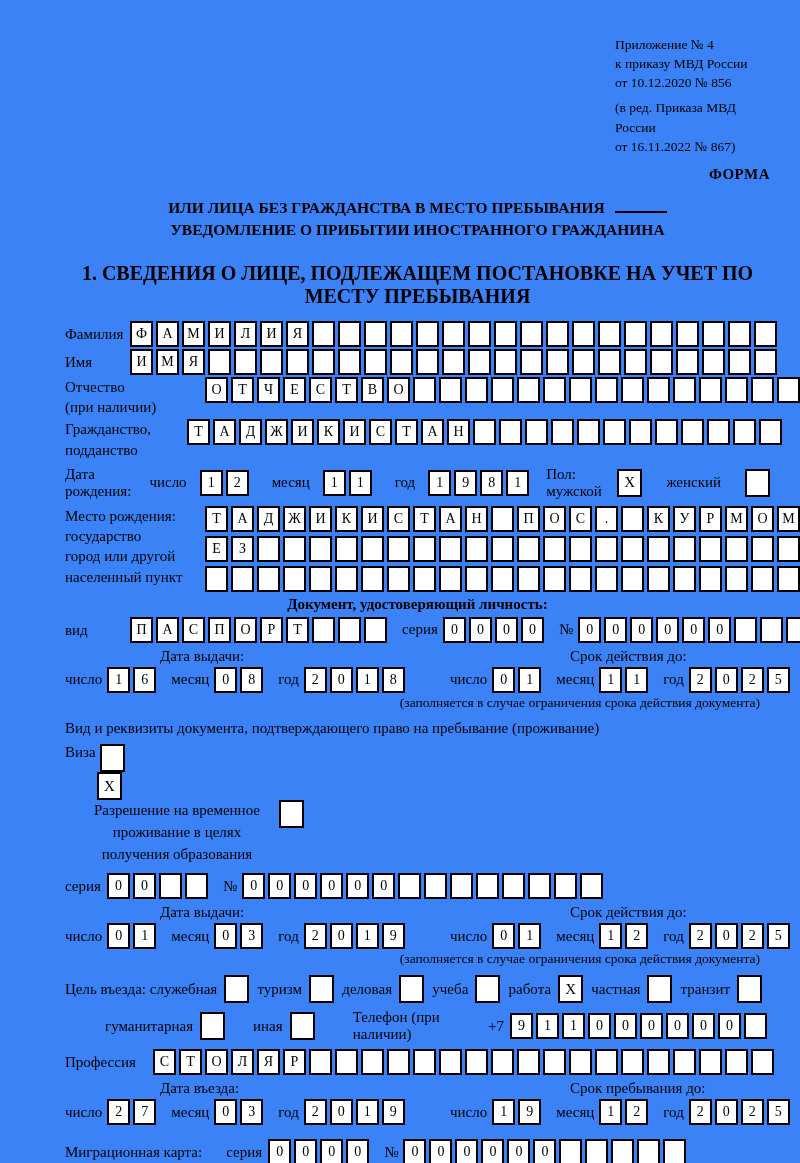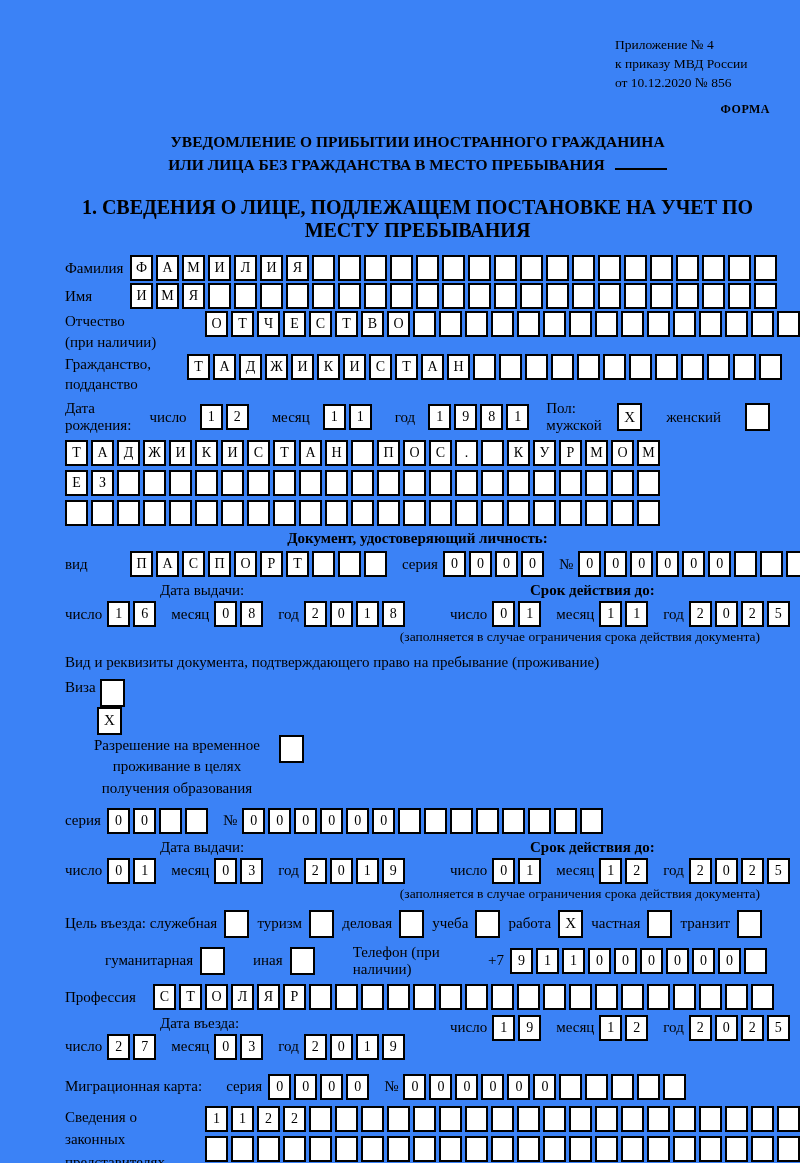--- a/index.html
+++ b/index.html
@@ -8,21 +8,21 @@
     width:800px;height:1163px;
     box-sizing:border-box;
     background:#3b82f6;color:#000;
     font-family:"Liberation Serif","DejaVu Serif",serif;
     font-size:15px;
     padding:35px 30px 10px 65px;
     overflow:hidden;
   }
   .appendix{margin-left:550px;font-size:13.5px;line-height:1.42;}
   .appendix .rev{margin-top:6px;}
-  .forma{font-weight:bold;text-align:right;margin-top:10px;font-size:12px;letter-spacing:.5px;}
+  .forma{font-weight:bold;text-align:right;margin-top:10px;font-size:15px;letter-spacing:.5px;}
   .title{margin-top:14px;text-align:center;font-weight:bold;font-size:15.5px;line-height:1.45;}
   .blank{display:inline-block;width:52px;border-bottom:2px solid #000;margin-left:10px;height:14px;}
   .sec-heading{margin-top:20px;text-align:center;font-weight:bold;font-size:20px;}
   .rows{margin-top:13px;}
   .frow{display:flex;align-items:flex-start;margin-bottom:2px;}
   .frow.vcenter{align-items:center;}
   .lblcol{line-height:1.35;flex-shrink:0;}
   .w65{width:65px;}
   .w122{width:122px;}
   .w140{width:140px;}
@@ -37,21 +37,21 @@
     display:inline-flex;align-items:center;justify-content:center;
     width:21px;height:24px;border:2px solid #000;flex-shrink:0;
     font-size:15px;background:#fff;
   }
   .gap6{margin-left:6px;} .gap10{margin-left:10px;} .gap16{margin-left:16px;}
   .doc-heading{text-align:center;font-weight:bold;margin:4px 0 4px 0;}
   .dates-pair{display:flex;margin-top:5px;}
   .dcol-l{width:330px;flex-shrink:0;}
   .dcol-r{margin-left:55px;}
   .dates-title{margin-left:95px;margin-bottom:2px;}
-  .dates-title.r{margin-left:80px;font-weight:bold;}
+  .dates-title.r{margin-left:120px;}
   .dline{display:flex;align-items:center;}
   .dl{margin-right:5px;}
   .dl2{margin-left:12px;margin-right:5px;}
   .note{text-align:right;font-size:13.5px;margin-top:2px;margin-right:10px;}
   .intro{margin-top:6px;line-height:1.55;}
   .optrow{display:flex;align-items:flex-start;margin-top:4px;flex-direction:column;}
   .optlabel{text-align:center;line-height:1.45;}
   .opt{display:flex;align-items:flex-start;}
   .opt .chk{margin-left:8px;}
   .purpose{display:flex;align-items:center;margin-top:8px;justify-content:space-between;padding-right:8px;}
@@ -65,27 +65,31 @@
 </style>
 </head>
 <body>
 
 <div class="page">
 
   <div class="appendix">
     <div>Приложение № 4</div>
     <div>к приказу МВД России</div>
     <div>от 10.12.2020 № 856</div>
+    <div class="rev">
+      <div>(в ред. Приказа МВД России</div>
+      <div>от 16.11.2022 № 867)</div>
+    </div>
   </div>
 
   <div class="forma">ФОРМА</div>
 
   <div class="title">
+    <div><span>ИЛИ ЛИЦА БЕЗ ГРАЖДАНСТВА В МЕСТО ПРЕБЫВАНИЯ</span><span class="blank"></span></div>
     <div>УВЕДОМЛЕНИЕ О ПРИБЫТИИ ИНОСТРАННОГО ГРАЖДАНИНА</div>
-    <div><span>ИЛИ ЛИЦА БЕЗ ГРАЖДАНСТВА В МЕСТО ПРЕБЫВАНИЯ</span><span class="blank"></span></div>
   </div>
 
   <div class="sec-heading">1. СВЕДЕНИЯ О ЛИЦЕ, ПОДЛЕЖАЩЕМ ПОСТАНОВКЕ НА УЧЕТ ПО МЕСТУ ПРЕБЫВАНИЯ</div>
 
   <div class="rows">
 
     <div class="frow vcenter">
       <div class="lblcol w65">Фамилия</div>
       <div class="cells">
           <span class="cell">Ф</span>
@@ -230,20 +234,26 @@
           <span class="cell">8</span>
           <span class="cell">1</span>
         </span>
       <span class="gap6">Пол: мужской</span>
       <span class="chk gap6">X</span>
       <span class="gap16">женский</span>
       <span class="chk gap16"></span>
     </div>
 
     <div class="frow" style="margin-top:6px;">
+      <div class="lblcol w140">
+        <div>Место рождения:</div>
+        <div>государство</div>
+        <div>город или другой</div>
+        <div>населенный пункт</div>
+      </div>
       <div>
         <div class="cells" style="margin-bottom:4px;">
             <span class="cell">Т</span>
             <span class="cell">А</span>
             <span class="cell">Д</span>
             <span class="cell">Ж</span>
             <span class="cell">И</span>
             <span class="cell">К</span>
             <span class="cell">И</span>
             <span class="cell">С</span>
@@ -597,20 +607,21 @@
           <span class="dl2">год</span>
           <span class="cells">
               <span class="cell">2</span>
               <span class="cell">0</span>
               <span class="cell">1</span>
               <span class="cell">9</span>
             </span>
         </div>
       </div>
       <div class="dcol-r">
+        <div class="dates-title r">Срок пребывания до:</div>
         <div class="dline">
           <span class="dl">число</span>
           <span class="cells">
               <span class="cell">1</span>
               <span class="cell">9</span>
             </span>
           <span class="dl2">месяц</span>
           <span class="cells">
               <span class="cell">1</span>
               <span class="cell">2</span>

